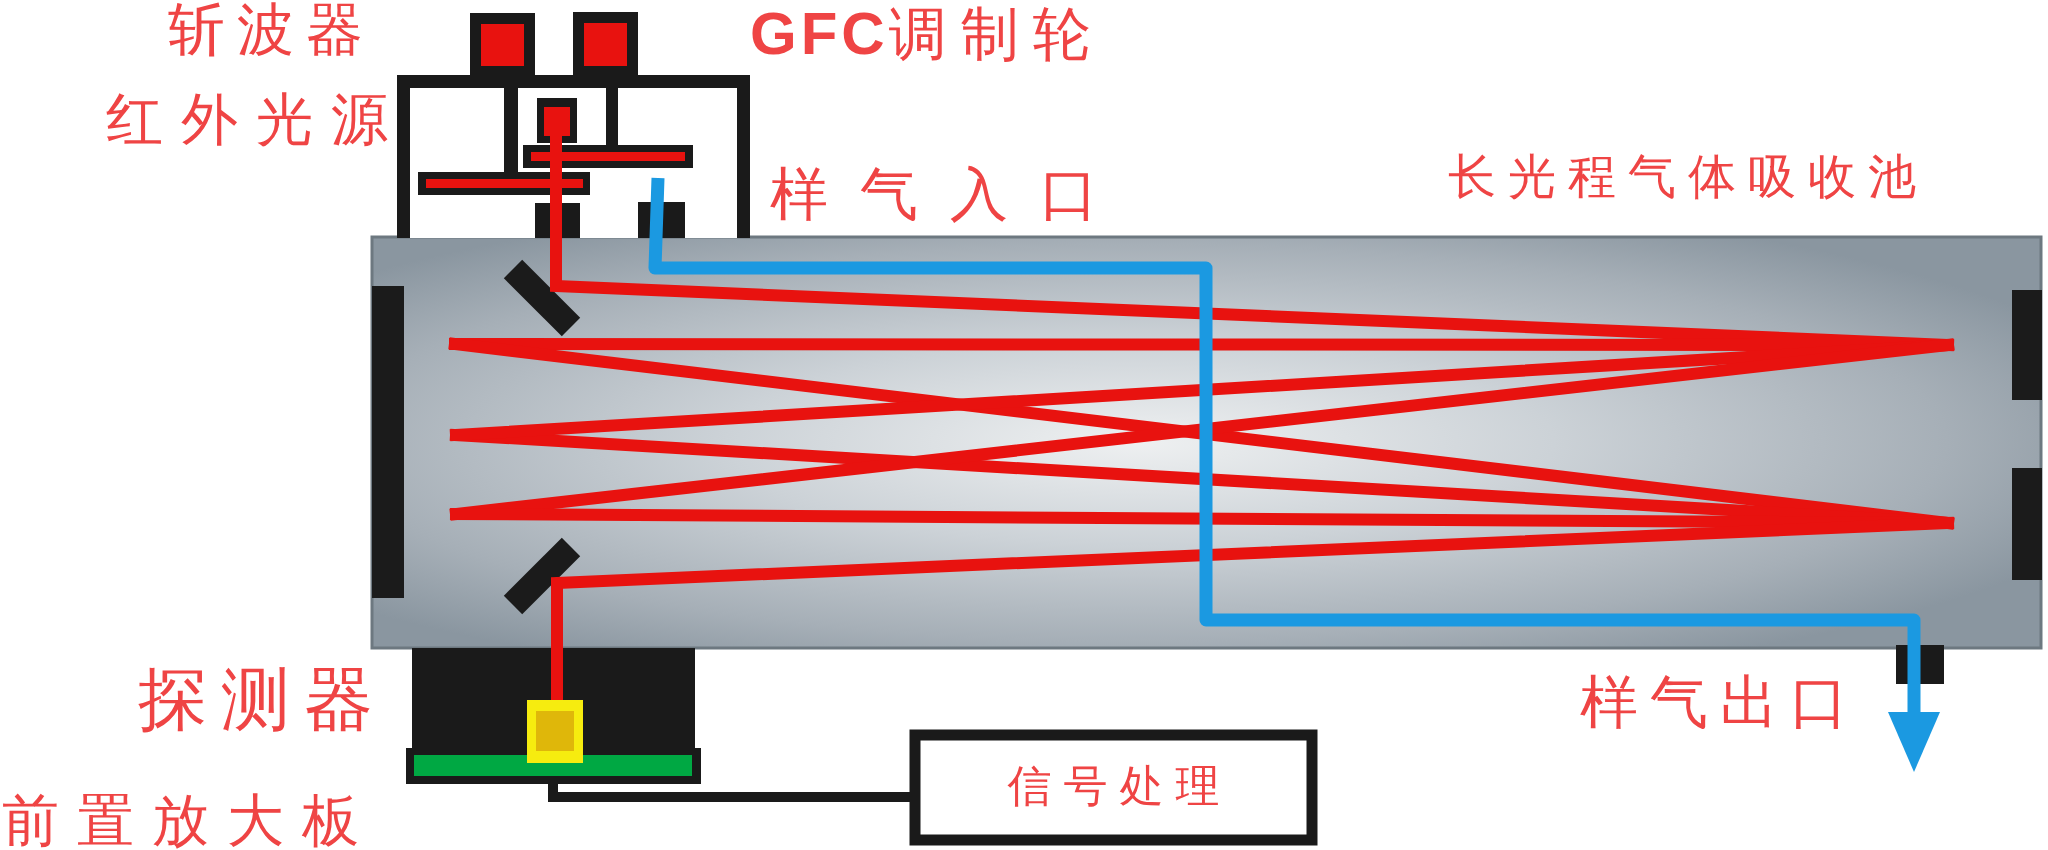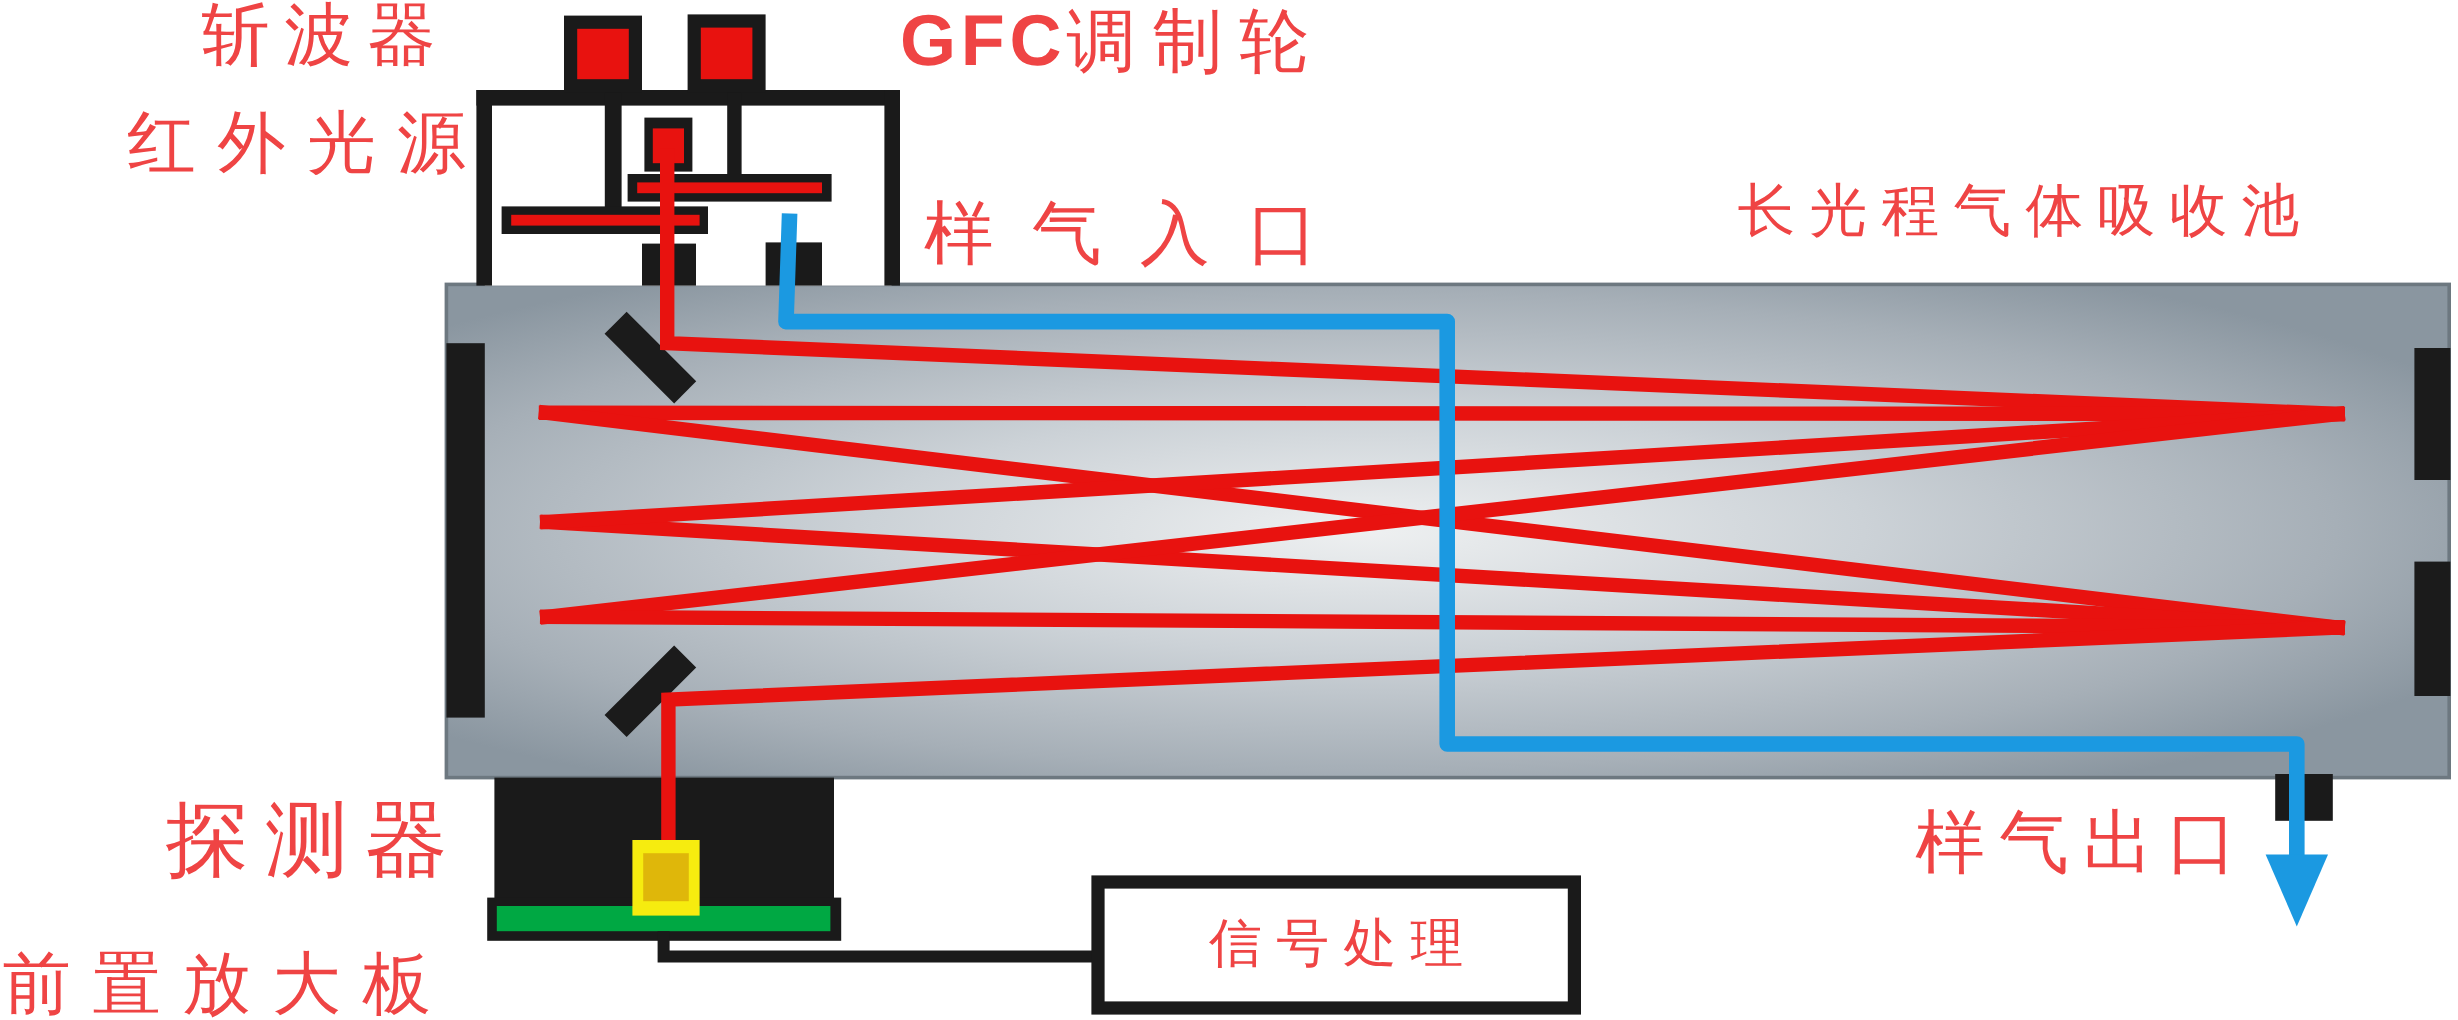--- a/index.html
+++ b/index.html
@@ -17,21 +17,21 @@
     line-height:1.06;
     white-space:nowrap;
     z-index:5;
   }
   .lbl-chopper       { left:168px;  top:0px;   font-size:57px; letter-spacing:12px; }
   .lbl-ir-source     { left:62px;   top:90px;  font-size:57px; letter-spacing:18px;margin-left:44px; }
   .lbl-gfc           { left:750px;  top:2px;   font-size:58px; letter-spacing:14px; }
   .lbl-gfc .gfc-en   { font-family:"Liberation Sans","DejaVu Sans",sans-serif; font-weight:600; letter-spacing:4px; font-size:60px; }
   .lbl-gas-inlet     { left:770px;  top:164px; font-size:58px; letter-spacing:32px; }
   .lbl-cell          { left:1448px; top:152px; font-size:48px; letter-spacing:12px; }
-  .lbl-gas-outlet    { left:1580px; top:672px; font-size:58px; letter-spacing:12px;margin-left:16px; }
+  .lbl-gas-outlet    { left:1580px; top:672px; font-size:58px; letter-spacing:12px; }
   .lbl-detector      { left:138px;  top:664px; font-size:69px; letter-spacing:14px; }
   .lbl-preamp        { left:2px;    top:791px; font-size:57px; letter-spacing:18px; }
   .lbl-signal {
     left:910px; top:730px; width:407px; height:115px;
     display:flex; align-items:center; justify-content:center;
     font-size:44px; letter-spacing:12px;
     text-indent:12px;
   }
 </style>
 </head>

